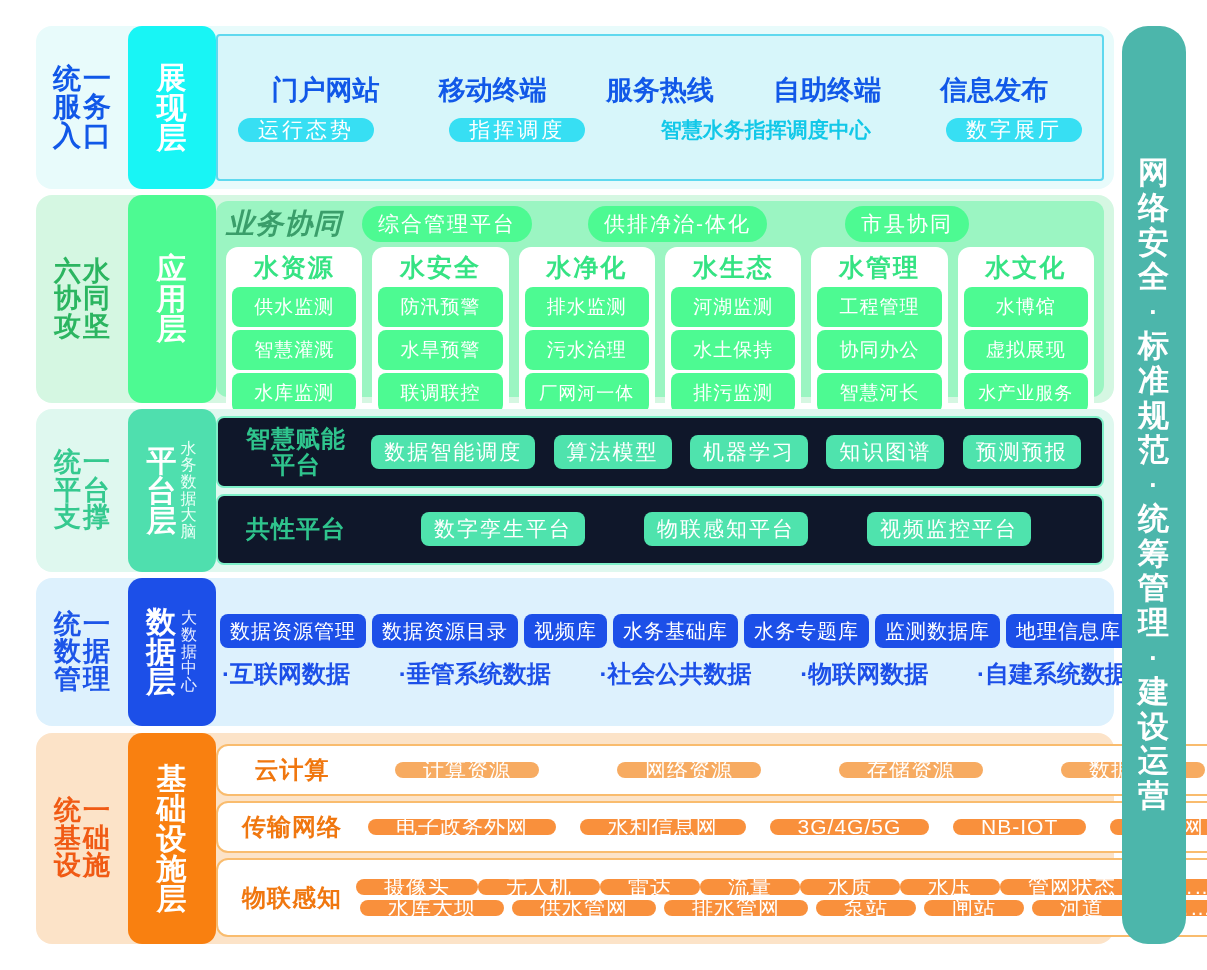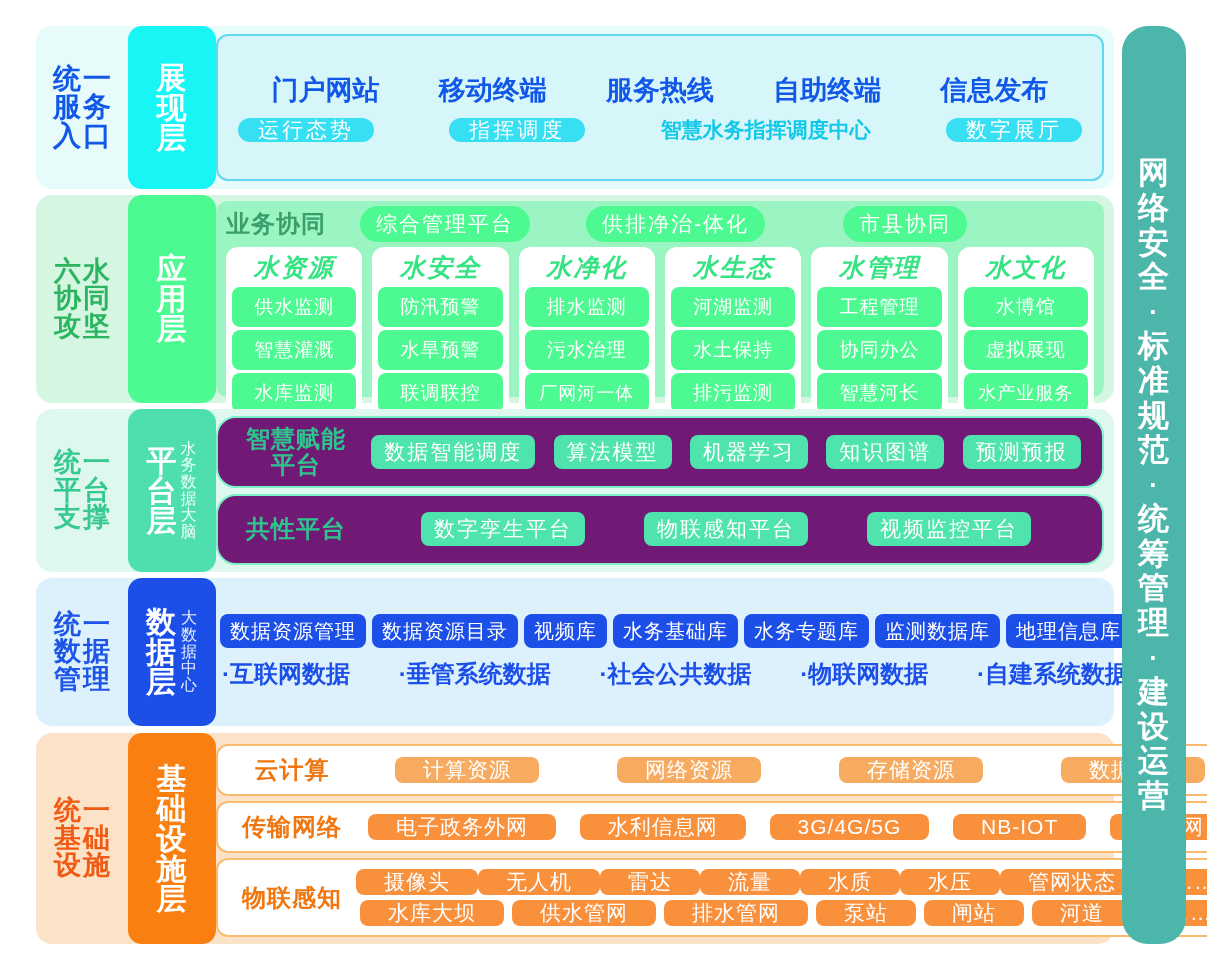--- a/index.html
+++ b/index.html
@@ -33,55 +33,55 @@
     display:inline-flex;align-items:center;justify-content:center;
     border-radius:8px;box-sizing:border-box;white-space:nowrap;
   }
 
   
   #L1{left:36px;top:26px;width:1078px;height:163px;background:#e8fbfb;}
   #L1 .sidelabel{color:#1158e8;font-size:28px;}
   #L1 .tab{width:88px;background:#18f5f5;color:#ffffff;align-self:stretch;margin:0;border-radius:14px;}
   #L1 .tab .tabtxt{font-size:30px;letter-spacing:1px;}
   #L1 .content{
-    margin:8px 10px 8px 0;background:#d7f6fa;border:2px solid #5fd9ef;border-radius:12px;
+    margin:8px 10px 8px 0;background:#d7f6fa;border:2px solid #5fd9ef;border-radius:4px;
     display:flex;flex-direction:column;justify-content:center;padding:6px 14px 10px;
   }
   #L1 .toprow{display:flex;align-items:center;justify-content:space-around;
     font-size:27px;font-weight:bold;color:#1158e8;padding:4px 10px 8px;}
   #L1 .botrow{display:flex;align-items:center;justify-content:space-between;padding:0 6px;}
   #L1 .pill{background:#37dff3;color:#ffffff;font-size:21px;height:24px;padding:0 20px;letter-spacing:3px;}
   #L1 .plaintxt{font-size:21px;font-weight:bold;color:#12c8e8;letter-spacing:0px;}
 
   
   #L2{left:36px;top:195px;width:1078px;height:208px;background:#d5f7e2;}
   #L2 .sidelabel{color:#2bb560;font-size:27px;}
   #L2 .tab{width:88px;background:#4dfa92;color:#ffffff;align-self:stretch;border-radius:14px;}
   #L2 .tab .tabtxt{font-size:30px;letter-spacing:1px;}
   #L2 .content{margin:6px 10px 6px 0;background:#9bf5c2;border-radius:12px;padding:6px 10px 8px;
      display:flex;flex-direction:column;}
   #L2 .hdr{display:flex;align-items:center;height:34px;gap:0;}
-  #L2 .hdr .lab{font-size:24px;font-weight:bold;color:#3a9e6a;letter-spacing:1px;margin-right:28px;}
+  #L2 .hdr .lab{font-size:28px;font-weight:bold;color:#3a9e6a;letter-spacing:1px;margin-right:14px;font-style:italic;}
   #L2 .hdr .pill{background:#4dfa92;color:#ffffff;font-size:21px;height:36px;padding:0 16px;letter-spacing:2px;}
   #L2 .cards{display:flex;gap:10px;flex:1 1 auto;margin-top:6px;}
   #L2 .card{flex:1 1 0;background:#ffffff;border-radius:12px;display:flex;flex-direction:column;
      align-items:center;padding:4px 6px 6px;}
-  #L2 .card .ct{font-size:25px;font-weight:bold;color:#35e383;letter-spacing:2px;margin-bottom:3px;font-style:italic;}
+  #L2 .card .ct{font-size:25px;font-weight:bold;color:#35e383;letter-spacing:2px;margin-bottom:3px;}
   #L2 .card .rpill{background:#4dfa92;color:#ffffff;font-size:19px;height:40px;margin-bottom:3px;
      width:100%;letter-spacing:1px;}
 
   
   #L3{left:36px;top:409px;width:1078px;height:163px;background:#dff8ef;}
   #L3 .sidelabel{color:#35c98f;font-size:27px;}
   #L3 .tab{width:88px;background:#4fdfae;color:#ffffff;align-self:stretch;border-radius:14px;
      display:flex;align-items:center;justify-content:center;gap:3px;}
   #L3 .tab .tabtxt{font-size:30px;letter-spacing:1px;}
   #L3 .tab .tabsub{font-size:16px;letter-spacing:1px;color:#eafff7;}
   #L3 .content{margin:7px 10px 7px 0;display:flex;flex-direction:column;gap:6px;}
-  #L3 .row{flex:1 1 0;background:#701a75;border:2px solid #7ef0c8;border-radius:20px;
+  #L3 .row{flex:1 1 0;background:#0f172a;border:2px solid #7ef0c8;border-radius:8px;
      display:flex;align-items:center;padding:0 12px;justify-content:center;}
   #L3 .rlab{font-size:24px;font-weight:bold;color:#2fc48d;letter-spacing:1px;line-height:1.08;
      text-align:center;width:132px;flex:0 0 132px;}
   #L3 .items{flex:1 1 auto;display:flex;align-items:center;}
   #L3 .items.sp{justify-content:space-around;}
   #L3 .items.sa{justify-content:space-evenly;}
   #L3 .rpill{background:#4fe3ad;color:#ffffff;font-size:21px;height:34px;padding:0 13px;letter-spacing:2px;}
 
   
   #L4{left:36px;top:578px;width:1078px;height:148px;background:#ddf1fd;}
@@ -105,21 +105,21 @@
   #L5 .row{background:#ffffff;border:2px solid #f9bc6e;border-radius:12px;
      display:flex;align-items:center;padding:0 10px;}
   #L5 .row.r1{flex:0 0 48px;}
   #L5 .row.r2{flex:0 0 48px;}
   #L5 .row.r3{flex:1 1 auto;}
   #L5 .rlab{font-size:24px;font-weight:bold;color:#f0770f;letter-spacing:1px;
      width:128px;flex:0 0 128px;text-align:center;}
   #L5 .items{flex:1 1 auto;display:flex;align-items:center;justify-content:space-around;}
   #L5 .grid2{flex:1 1 auto;display:flex;flex-direction:column;gap:5px;padding:4px 0;}
   #L5 .grid2 .sub{display:flex;align-items:center;justify-content:space-around;}
-  #L5 .rpill{background:#f9903c;color:#ffffff;font-size:21px;height:26px;padding:0 28px;letter-spacing:1px;}
+  #L5 .rpill{background:#f9903c;color:#ffffff;font-size:21px;height:16px;padding:0 28px;letter-spacing:1px;}
   #L5 .rpill.lt{background:#f7ab61;}
 
   
   #rail{
     position:absolute;left:1122px;top:26px;width:64px;height:918px;
     background:#4cb6ab;border-radius:26px;color:#ffffff;
     display:flex;align-items:center;justify-content:center;
   }
   #rail .vtxt{display:flex;flex-direction:column;align-items:center;
     font-size:31px;font-weight:bold;line-height:1.12;letter-spacing:1px;}

